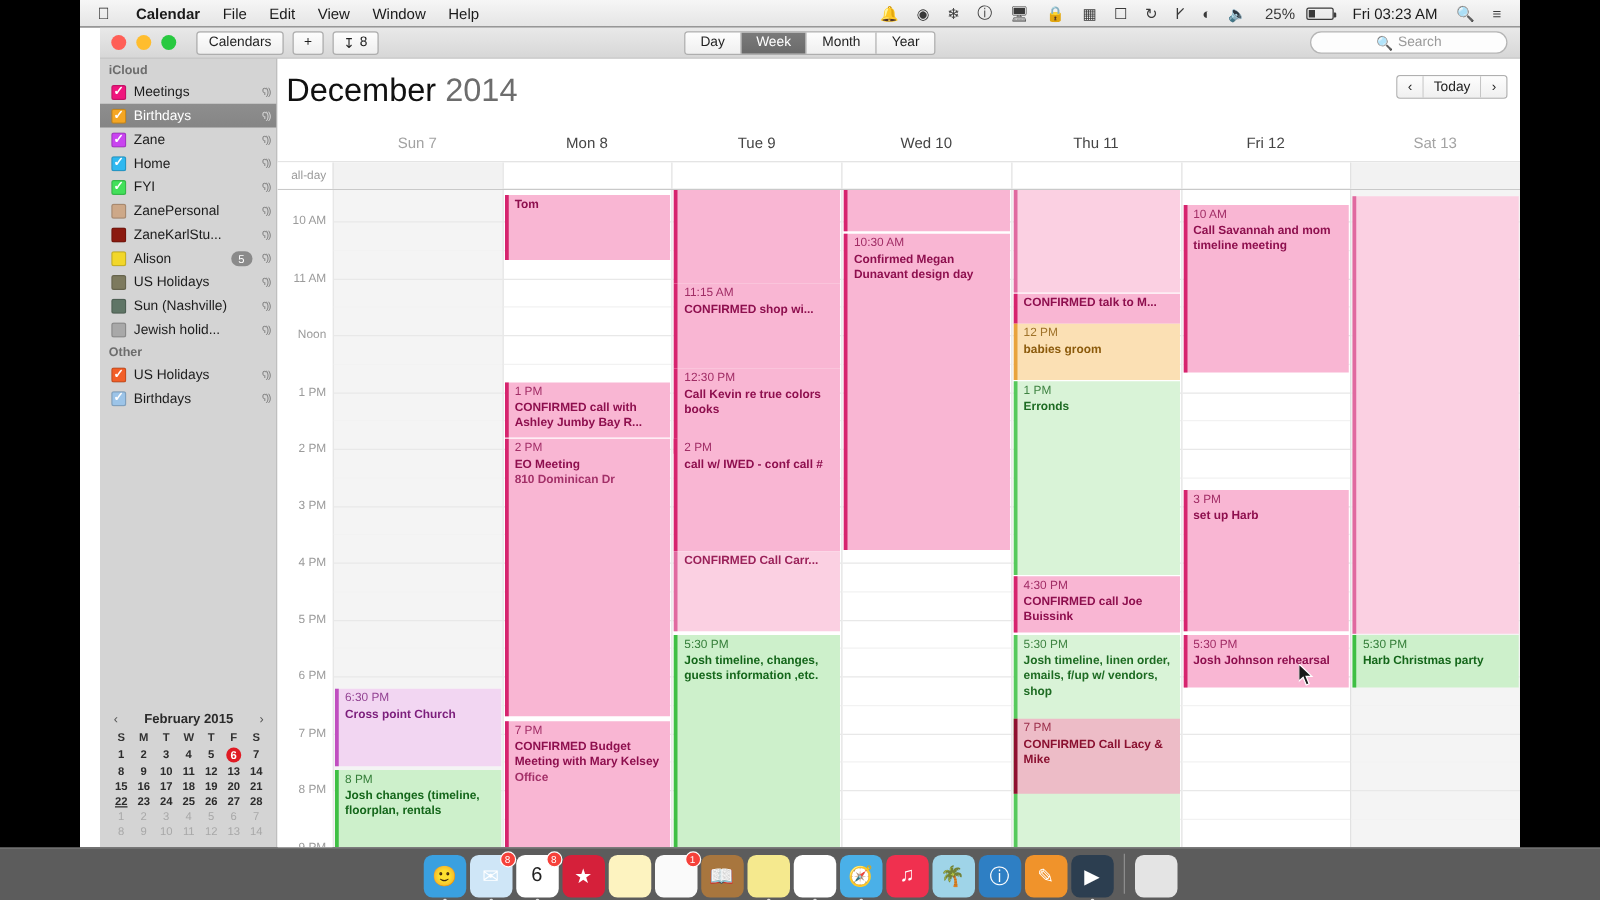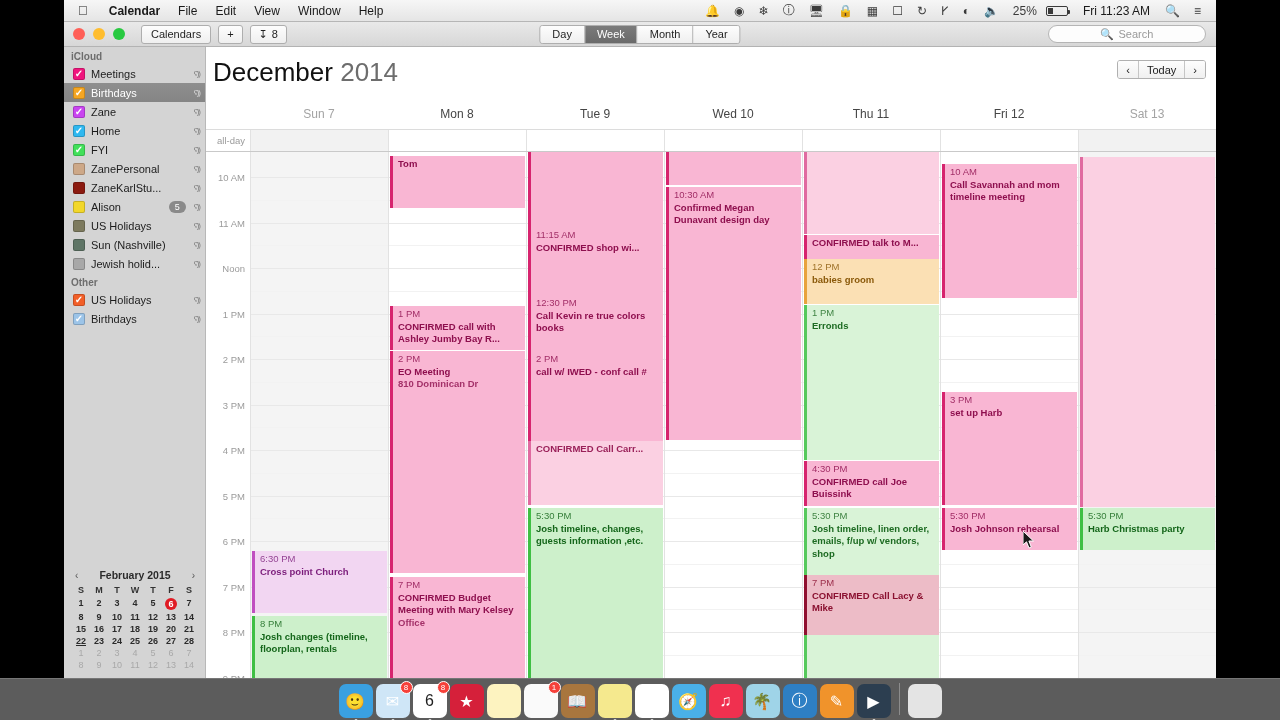--- a/index.html
+++ b/index.html
@@ -32,21 +32,21 @@
   }
   .batt-shell::after {
     content:""; position:absolute; right:-3px; top:3px; width:2px; height:4px;
     background:#3a3a3a; border-radius:0 1px 1px 0;
   }
   .batt-fill { position:absolute; left:1px; top:1px; bottom:1px; width:5px; background:#3a3a3a; }
 
   
   .window {
     position: absolute; left: 64px; top: 22px; width: 1152px; height: 656px;
-    background: #fff; overflow: hidden;
+    background: #fff; overflow: hidden; padding-left: 16px;
   }
 
   
   .toolbar {
     height: 25px; width: 100%;
     background: linear-gradient(#e9e9e9,#d7d7d7);
     border-bottom: 1px solid #b3b3b3;
     display: flex; align-items: center; position: relative;
   }
   .traffic { display:flex; gap:8px; padding-left: 9px; }
@@ -233,21 +233,21 @@
       <div class="ri">↻</div>
       <div class="ri">𐌖</div>
       <div class="ri">◐</div>
       <div class="ri">🔈</div>
       <div class="ri battpct">25%</div>
       <div class="ri">
         <span class="batt-shell">
             <span class="batt-fill"></span>
           </span>
       </div>
-      <div class="clock">Fri 11:23 AM</div>
+      <div class="clock">Fri 03:23 AM</div>
       <div class="ri">🔍</div>
       <div class="ri">≡</div>
     </div>
   </div>
 
   <div class="window">
 
     <div class="toolbar">
       <div class="traffic">
         <div class="tl r"></div>

